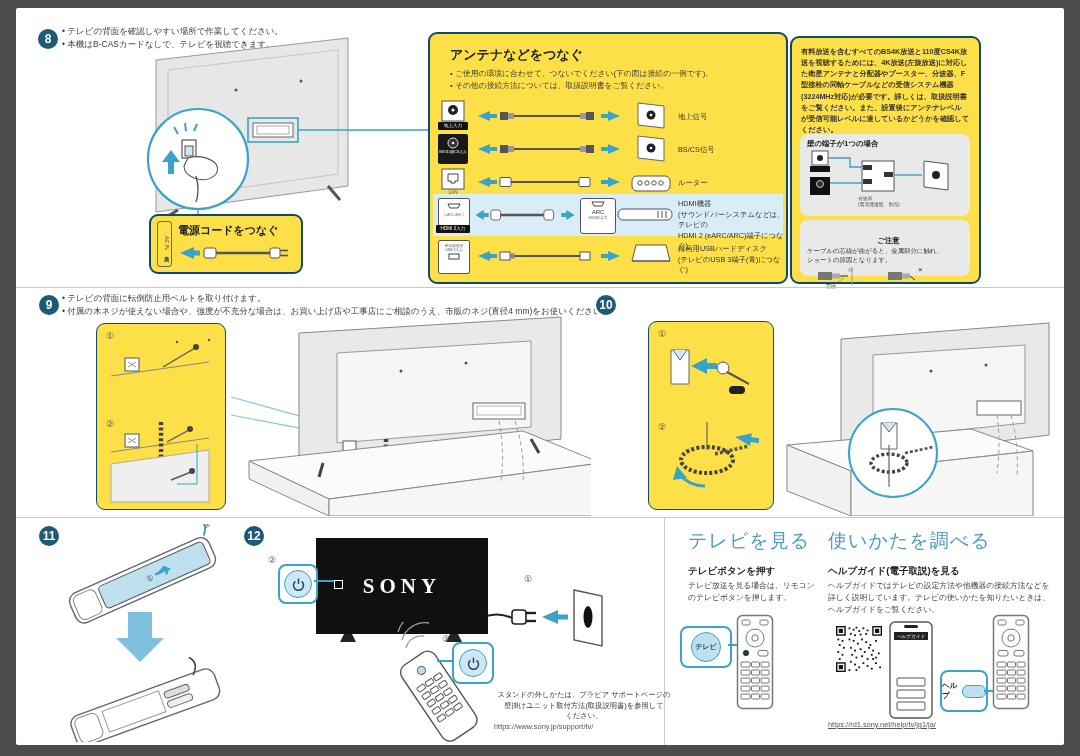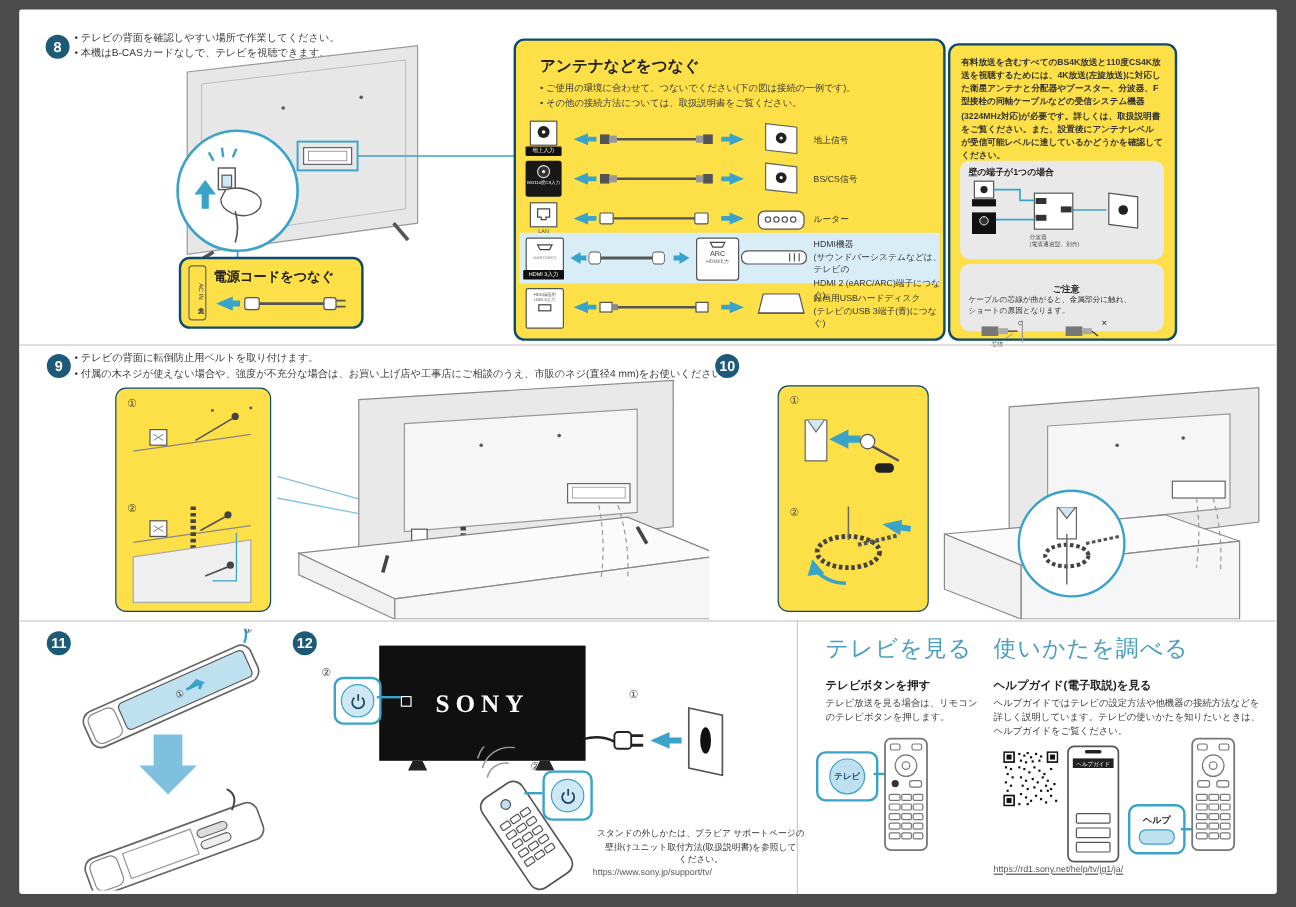--- a/index.html
+++ b/index.html
@@ -569,21 +569,21 @@
     <rect x="16" y="5" width="14" height="3" rx="1.5" fill="#222"></rect>
     <rect x="6" y="12" width="34" height="8" fill="#222"></rect>
     <text x="23" y="18" font-size="4.6" fill="#fff" text-anchor="middle">ヘルプガイド</text>
     <g class="lng">
           <rect x="9" y="58" width="28" height="8" rx="1"></rect>
           <rect x="9" y="70" width="28" height="8" rx="1"></rect>
           <rect x="9" y="82" width="28" height="8" rx="1"></rect>
         </g>
   </svg>
 
-  <div class="callout" style="left:924px;top:662px;width:44px;height:38px;flex-direction:column;gap:2px;">
+  <div class="callout" style="left:924px;top:662px;width:44px;height:38px;flex-direction:row;gap:2px;">
     <div style="font-size:7.5px;font-weight:bold;color:#222;">ヘルプ</div>
     <div style="width:28px;height:11px;border-radius:6px;background:#bfe0ef;border:1.5px solid #39a3c9;"></div>
   </div>
   <div class="leader" style="left:968px;top:682px;width:12px;"></div>
   <div class="abs" style="left:979px;top:679px;width:9px;height:5px;background:#bfe0ef;border:1px solid #39a3c9;border-radius:2px;"></div>
 
   <svg class="abs" style="left:976px;top:606px;" width="38" height="96" viewBox="0 0 38 96">
     <rect x="1.5" y="1.5" width="35" height="93" rx="5" fill="#fff" stroke="#777" stroke-width="1.5"></rect>
     <rect x="6" y="6" width="8" height="5" rx="1.5" class="ln"></rect>
         <rect x="24" y="6" width="8" height="5" rx="1.5" class="ln"></rect>

